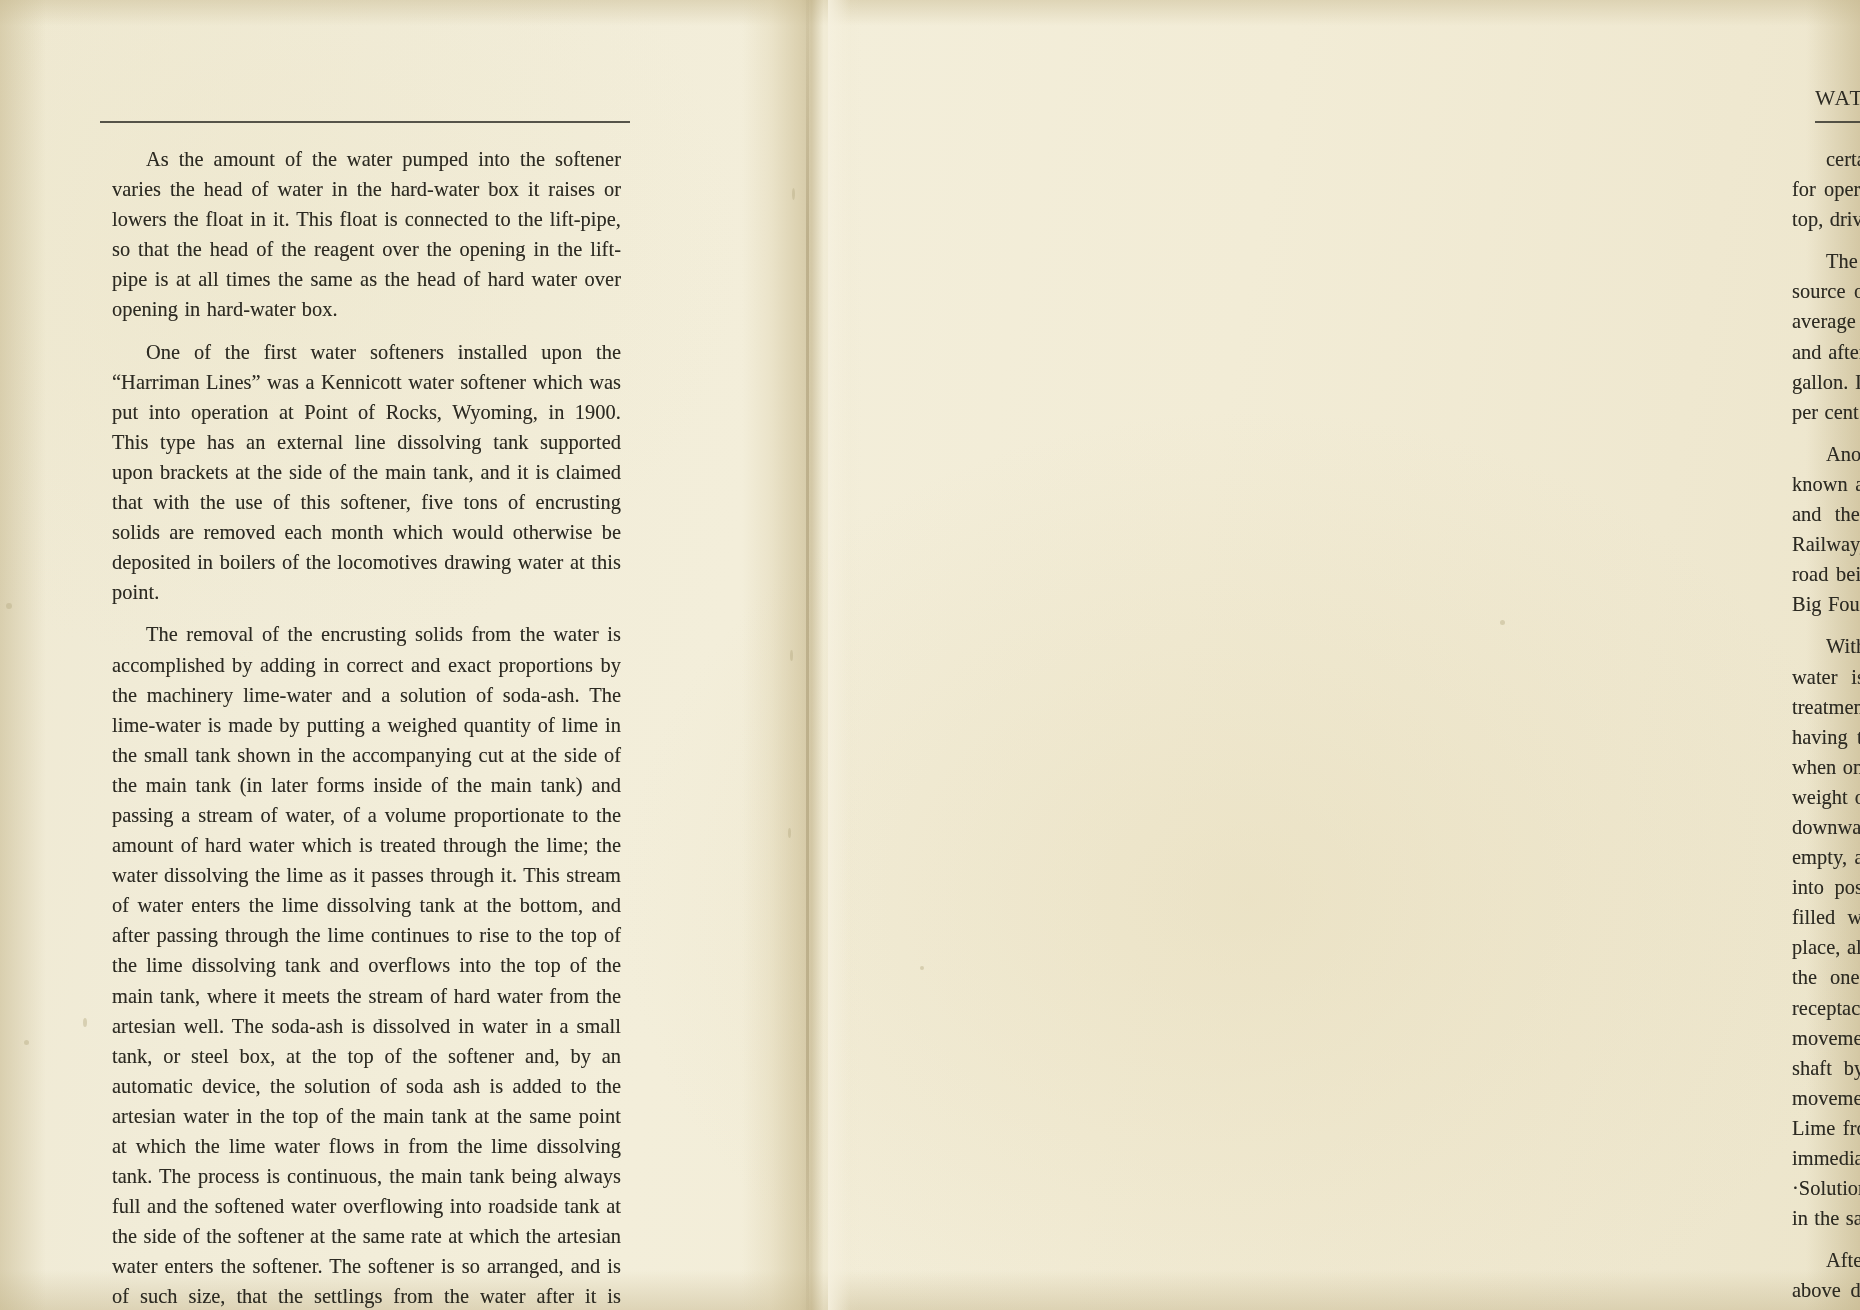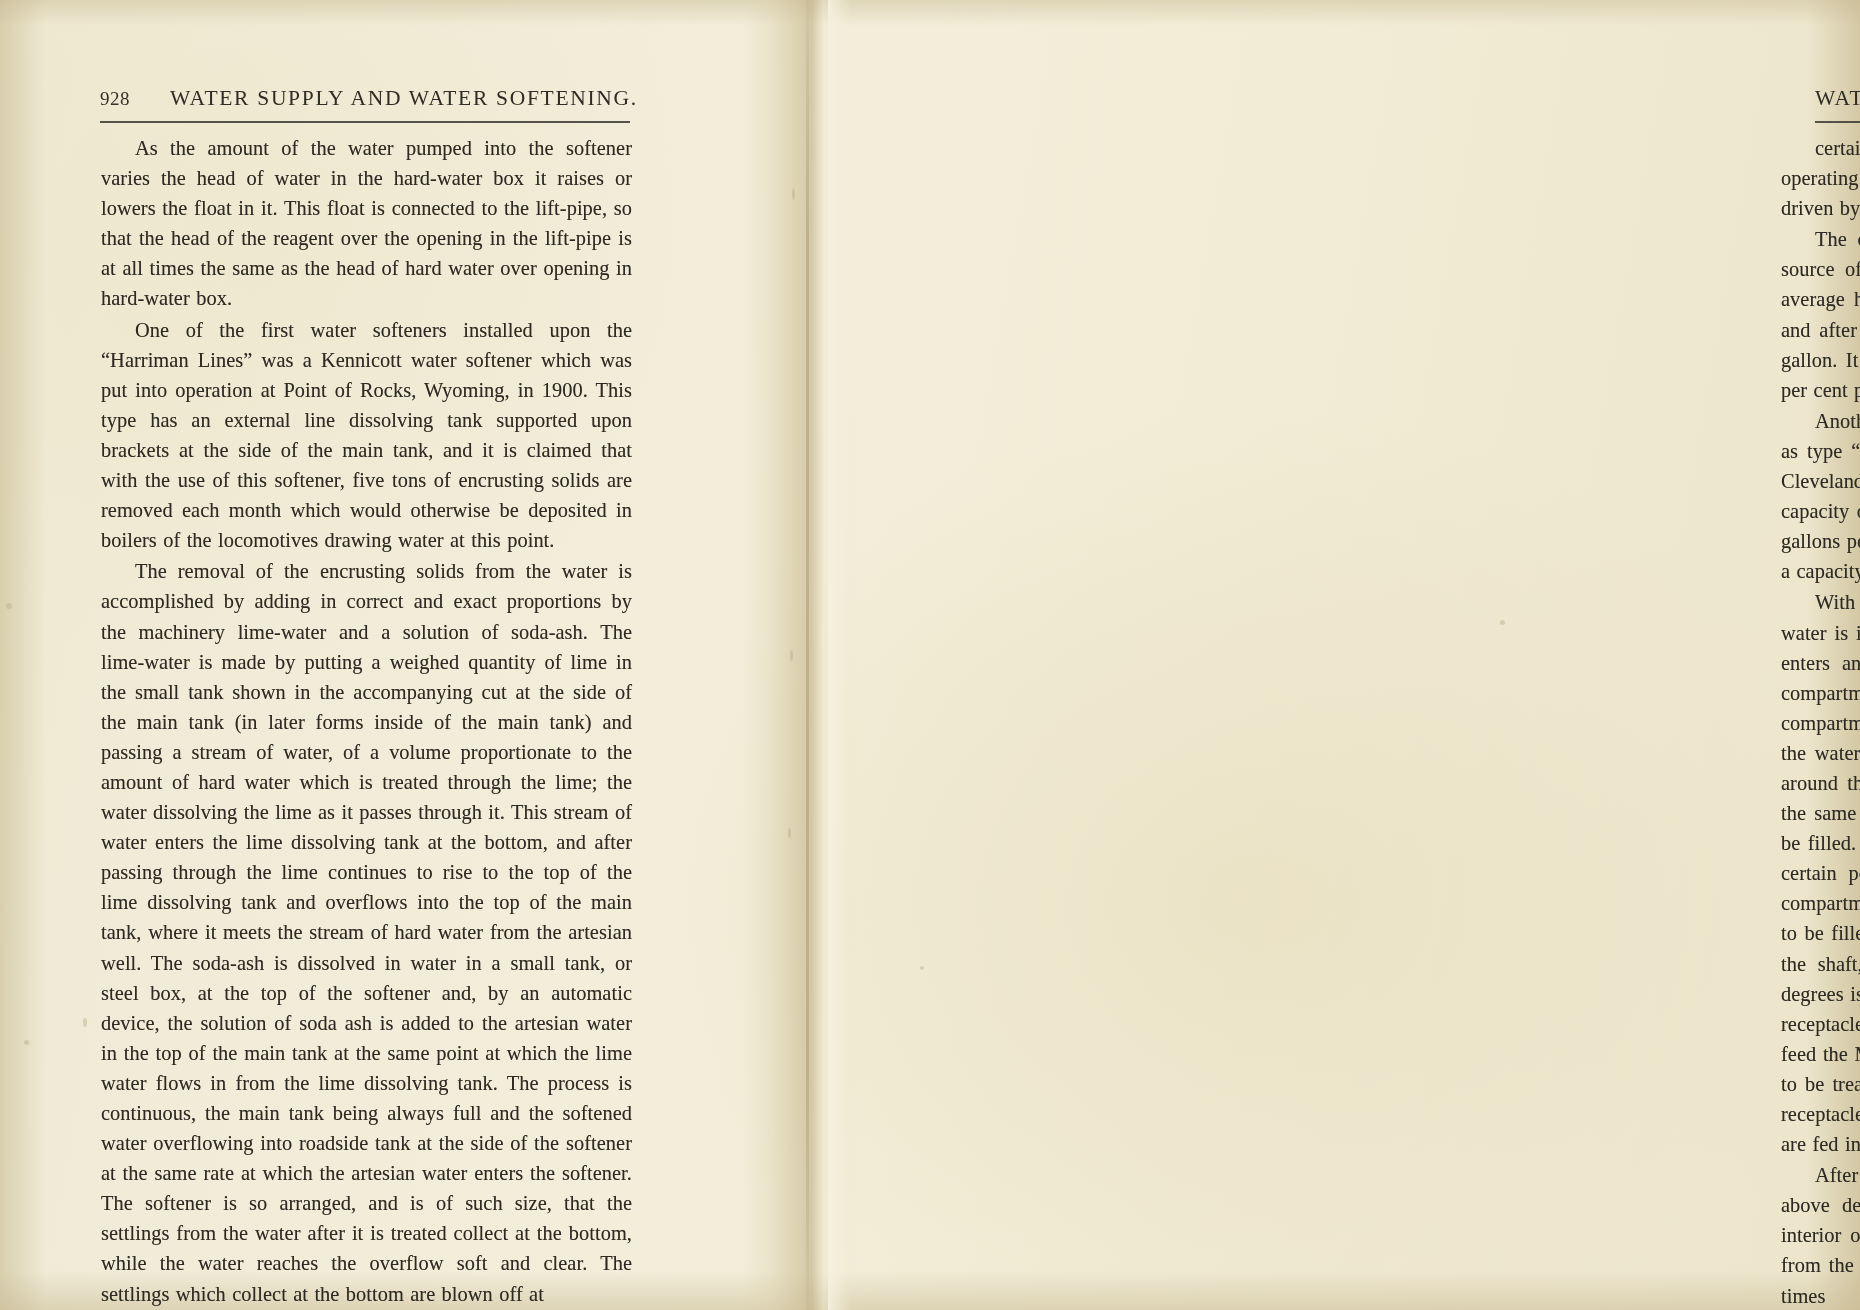--- a/index.html
+++ b/index.html
@@ -126,21 +126,21 @@
     color: #2c2a22;
     text-align: justify;
     text-justify: inter-word;
     word-spacing: 1.2px;
     letter-spacing: 0.05px;
     -webkit-font-smoothing: antialiased;
   }
   .page-left  .column { left: 100px; width: 533px; }
   .page-right .column { left: 930px; width: 538px; }
 
-  p { margin: 1px; text-indent: 34px; }
+  p { margin: 12px; text-indent: 34px; }
 
   
   .column { text-shadow: 0 0 0.4px rgba(44,42,34,0.35); }
 </style>
 </head>
 <body>
 
 <div id="book">
 
   <div class="edge-top"></div>
@@ -156,24 +156,20 @@
   <div class="speck" style="left:24px; top:1040px; width:5px; height:5px;"></div>
   <div class="speck" style="left:83px; top:1018px; width:4px; height:9px;"></div>
   <div class="speck" style="left:920px;top:966px;  width:4px; height:4px;"></div>
   <div class="speck" style="left:1500px;top:620px; width:5px; height:5px;"></div>
   <div class="speck" style="left:792px;top:188px;  width:3px; height:12px;"></div>
   <div class="speck" style="left:790px;top:650px;  width:3px; height:11px;"></div>
   <div class="speck" style="left:788px;top:828px;  width:3px; height:10px;"></div>
 
   <div class="page page-left">
 
-    <div class="head">
-      <span class="folio">928</span>
-      <span class="head-title">WATER SUPPLY AND WATER SOFTENING.</span>
-    </div>
     <div class="rule"></div>
 
     <div class="column">
       <p>As the amount of the water pumped into the softener varies the head of water in the hard-water box it raises or lowers the float in it.  This float is connected to the lift-pipe, so that the head of the reagent over the opening in the lift-pipe is at all times the same as the head of hard water over opening in hard-water box.</p>
       <p>One of the first water softeners installed upon the “Harriman Lines” was a Kennicott water softener which was put into operation at Point of Rocks, Wyoming, in 1900.  This type has an external line dissolving tank supported upon brackets at the side of the main tank, and it is claimed that with the use of this softener, five tons of encrusting solids are removed each month which would otherwise be deposited in boilers of the locomotives drawing water at this point.</p>
       <p>The removal of the encrusting solids from the water is accomplished by adding in correct and exact proportions by the machinery lime-water and a solution of soda-ash.  The lime-water is made by putting a weighed quantity of lime in the small tank shown in the accompanying cut at the side of the main tank (in later forms inside of the main tank) and passing a stream of water, of a volume proportionate to the amount of hard water which is treated through the lime; the water dissolving the lime as it passes through it.   This stream of water enters the lime dissolving tank at the bottom, and after passing through the lime continues to rise to the top of the lime dissolving tank and overflows into the top of the main tank, where it meets the stream of hard water from the artesian well.  The soda-ash is dissolved in water in a small tank, or steel box, at the top of the softener and, by an automatic device, the solution of soda ash is added to the artesian water in the top of the main tank at the same point at which the lime water flows in from the lime dissolving tank.  The process is continuous, the main tank being always full and the softened water overflowing into roadside tank at the side of the softener at the same rate at which the artesian water enters the softener.  The softener is so arranged, and is of such size, that the settlings from the water after it is treated collect at the bottom, while the water reaches the overflow soft and clear.  The settlings which collect at the bottom are blown off at</p>
     </div>
   </div>
 
   <div class="page page-right">

